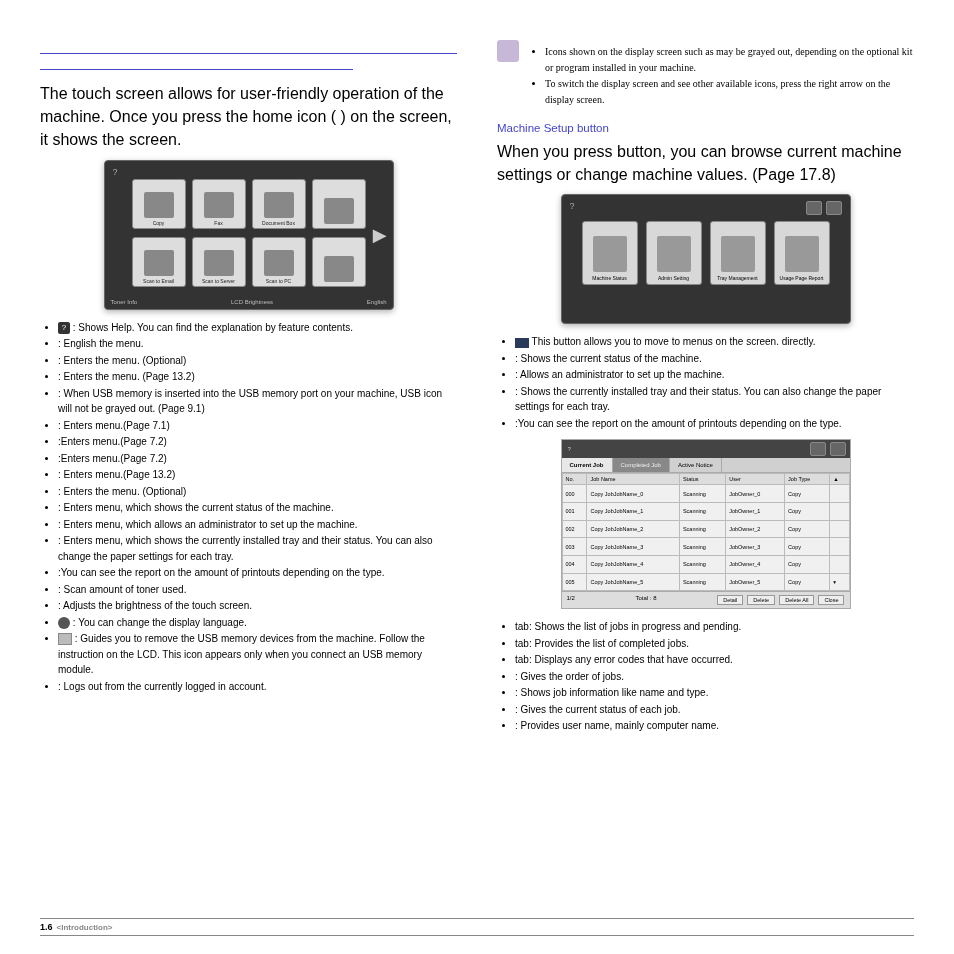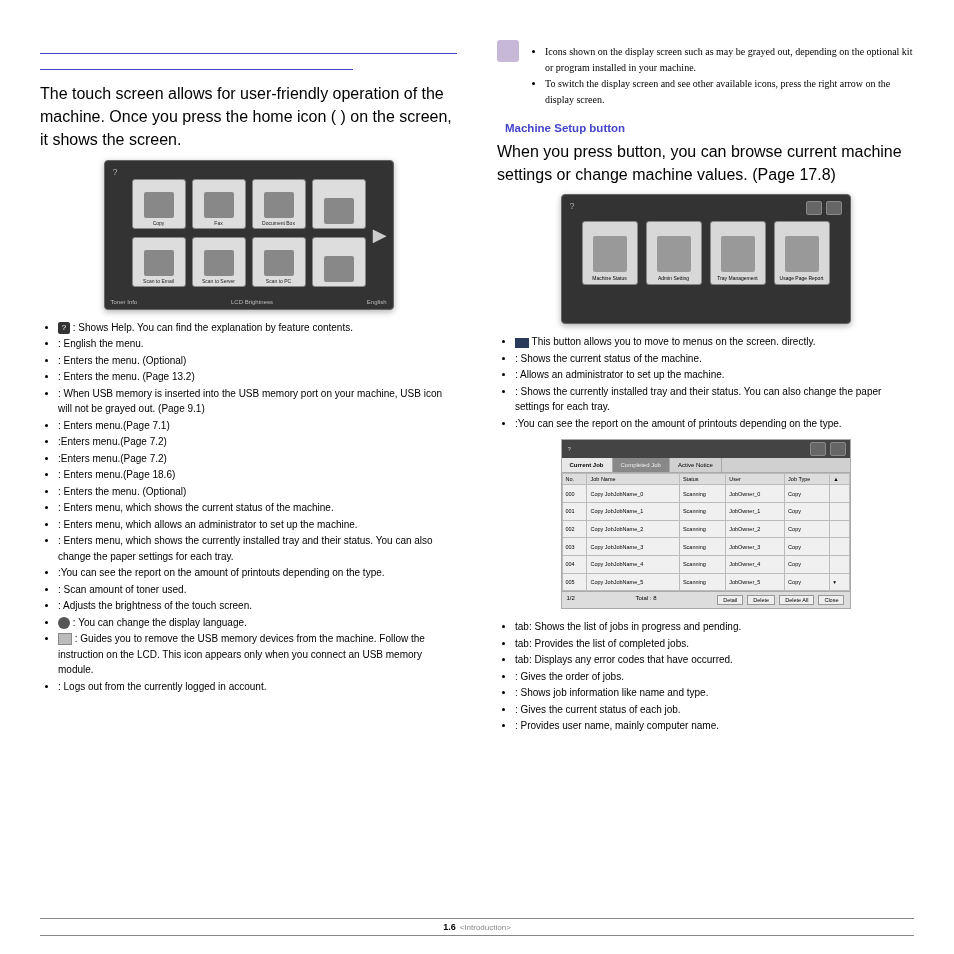--- a/index.html
+++ b/index.html
@@ -1,21 +1,21 @@
 <!DOCTYPE html>
 <html><head>
 <meta charset="utf-8">
 <style>
   * { box-sizing: border-box; margin: 0; padding: 0; }
   body { font-family: Arial, Helvetica, sans-serif; font-size: 10px; color: #000; background: #fff; width: 954px; height: 954px; padding: 40px 40px 20px 40px; position: relative; }
   .columns { display: flex; gap: 40px; }
   .col { flex: 1; min-width: 0; }
   .heading-underline { border-bottom: 1px solid #4444cc; margin-bottom: 6px; height: 14px; }
   .sub-underline { border-bottom: 1px solid #4444cc; margin-bottom: 12px; height: 10px; width: 75%; }
-  .section-title { color: #4444cc; font-weight: bold; font-size: 11.5px; margin: 8px 0 6px 8px; }
+  .section-title { color: #4444cc; font-weight: normal; font-size: 11.5px; margin: 8px 0 6px 0; }
   p { font-size: 16px; line-height: 1.45; margin-bottom: 4px; }
   .bullets { margin: 4px 0 4px 18px; }
   .bullets li { font-size: 10px; line-height: 1.55; list-style: disc; margin-bottom: 1px; }
   .figure { display: flex; justify-content: center; margin: 8px 0 10px 0; }
   .fig-box { background: #333; border: 1px solid #666; border-radius: 4px; box-shadow: 0 2px 6px rgba(0,0,0,.3); position: relative; }
   .fig-main { width: 290px; height: 150px; padding: 8px; }
   .fig-top, .fig-bot { display: flex; gap: 6px; justify-content: center; }
   .fig-top { margin-top: 10px; }
   .fig-bot { margin-top: 8px; }
   .tile { width: 54px; height: 50px; background: #ddd; border: 1px solid #888; border-radius: 3px; display: flex; flex-direction: column; align-items: center; justify-content: flex-end; font-size: 5px; padding: 2px; color:#222; }
@@ -39,23 +39,23 @@
   .fig-jobs th { background:#ddd; font-weight:normal; }
   .fig-jobs .ftr { display:flex; justify-content:space-between; padding:3px 5px; background:#ddd; border-top:1px solid #aaa; }
   .fig-jobs .ftr-btns { display:flex; gap:4px; }
   .fig-jobs .fbtn { border:1px solid #999; background:#eee; padding:1px 5px; font-size:5.5px; }
   .help-icon { display:inline-block; width:12px; height:12px; background:#333; color:#fff; font-size:8px; text-align:center; line-height:12px; border-radius:2px; vertical-align:middle; }
   .lang-icon { display:inline-block; width:12px; height:12px; background:#555; border-radius:50%; vertical-align:middle; }
   .eject-icon { display:inline-block; width:14px; height:12px; background:#bbb; border:1px solid #888; vertical-align:middle; position:relative; }
   .back-icon { display:inline-block; width:14px; height:10px; background:#2a3a5a; vertical-align:middle; }
   .note-icon { width:22px; height:22px; background:#c8b8d8; border-radius:3px; flex-shrink:0; margin-right:8px; }
   .note { display:flex; margin-bottom:10px; }
-  .footer { position:absolute; bottom:18px; left:40px; right:40px; border-top:1px solid #888; border-bottom:1px solid #888; height:18px; display:flex; align-items:center; justify-content:center; font-size:9px; }
+  .footer { position:absolute; bottom:18px; left:40px; right:40px; border-top:1px solid #888; border-bottom:1px solid #888; height:18px; display:flex; align-items:center; font-size:9px; }
   .footer .pg { font-weight:bold; margin-right:4px; }
-  .footer .lbl { color:#888; font-size:8px; }
+  .footer .lbl { color:#888; font-size:8px;font-weight:bold; }
 </style>
 </head>
 <body>
 
 <div class="columns">
 
   <div class="col">
     <div class="heading-underline"></div>
     <div class="sub-underline"></div>
     <p>The touch screen allows for user-friendly operation of the machine. Once you press the home icon (        ) on the screen, it shows the          screen.</p>
@@ -109,21 +109,21 @@
 
     <ul class="bullets" id="left-bullets">
         <li><span class="help-icon">?</span> : Shows Help. You can find the explanation by feature contents.</li>
         <li>        : English the          menu.</li>
         <li>       : Enters the        menu. (Optional)</li>
         <li>                        : Enters the                            menu. (Page 13.2)</li>
         <li>         : When USB memory is inserted into the USB memory port on your machine, USB icon will not be grayed out. (Page 9.1)</li>
         <li>                         : Enters                          menu.(Page 7.1)</li>
         <li>                    :Enters                    menu.(Page 7.2)</li>
         <li>                        :Enters                        menu.(Page 7.2)</li>
-        <li>                       : Enters                      menu.(Page 18.6)</li>
+        <li>                       : Enters                      menu.(Page 13.2)</li>
         <li>                              : Enters the                                   menu. (Optional)</li>
         <li>                           : Enters                           menu, which shows the current status of the machine.</li>
         <li>                           : Enters                           menu, which allows an administrator to set up the machine.</li>
         <li>                                  : Enters                                  menu, which shows the currently installed tray and their status. You can also change the paper settings for each tray.</li>
         <li>                                  :You can see the report on the amount of printouts depending on the type.</li>
         <li>                    : Scan amount of toner used.</li>
         <li>                             : Adjusts the brightness of the touch screen.</li>
         <li><span class="lang-icon"></span> : You can change the display language.</li>
         <li><span class="eject-icon"></span> : Guides you to remove the USB memory devices from the machine. Follow the instruction on the LCD. This icon appears only when you connect an USB memory module.</li>
         <li>              : Logs out from the currently logged in account.</li>

